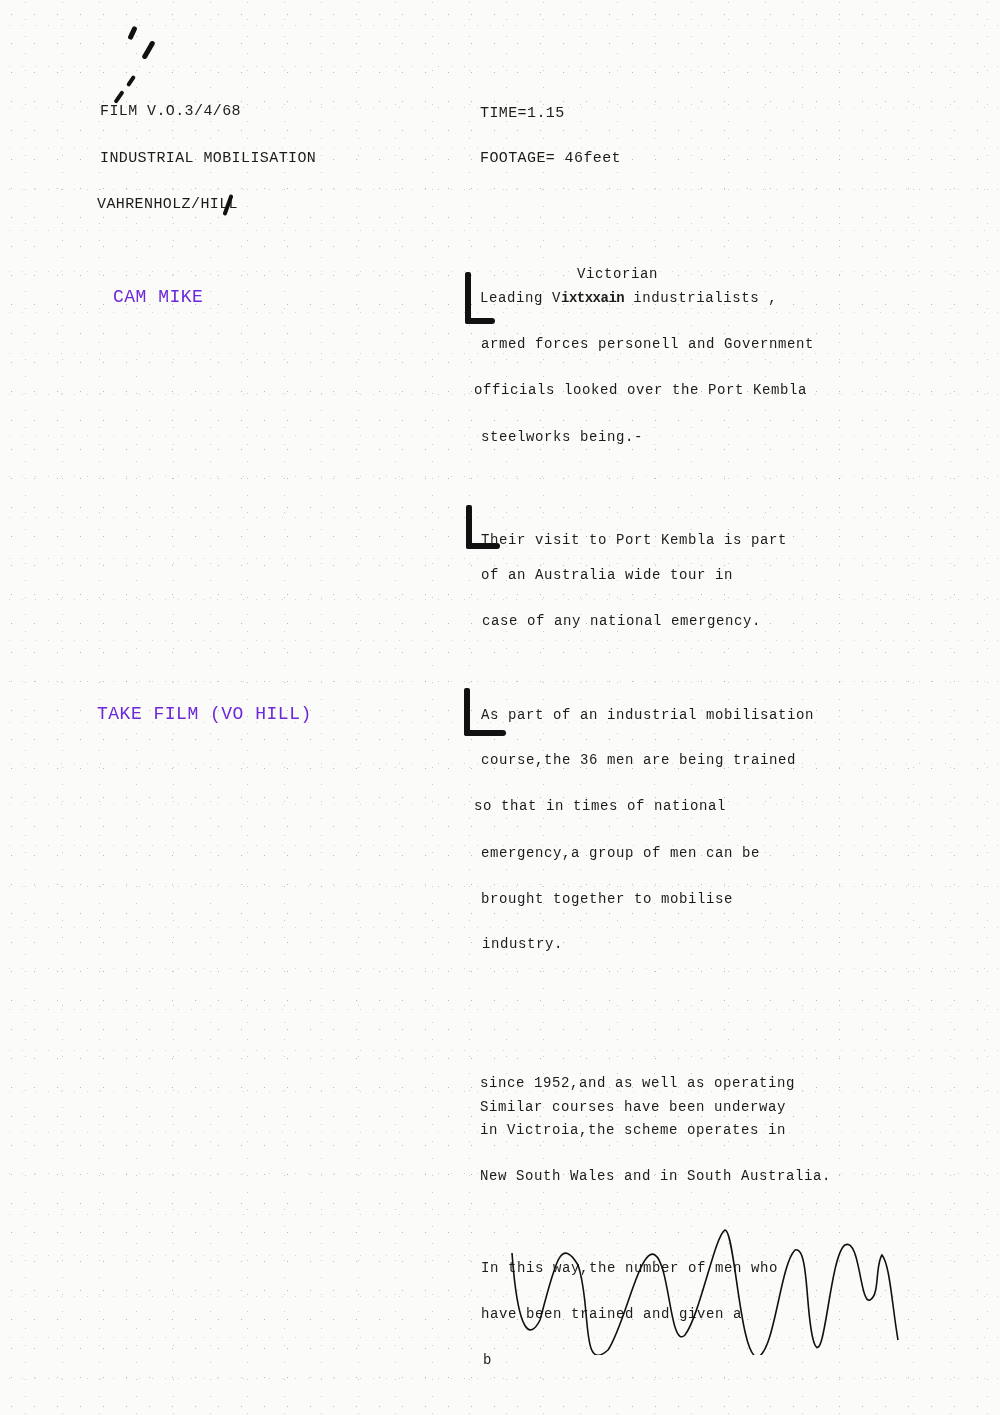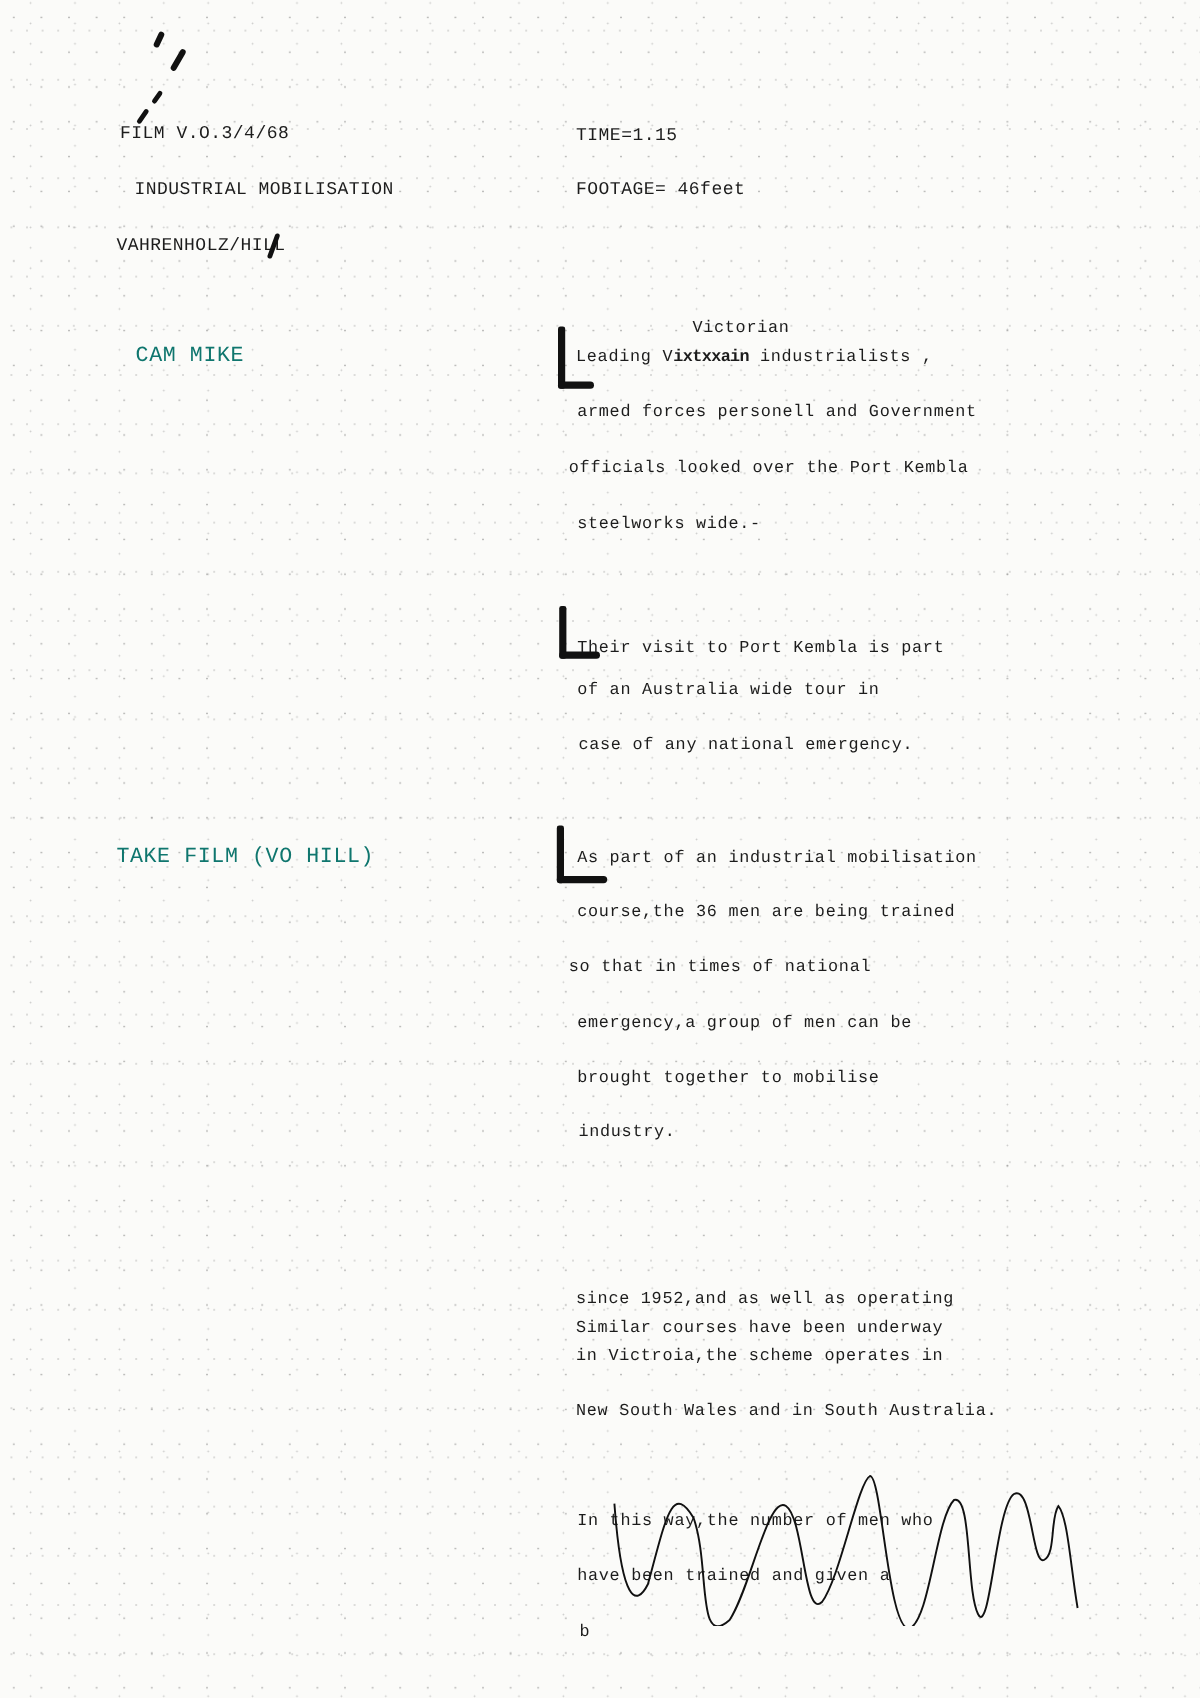--- a/index.html
+++ b/index.html
@@ -14,61 +14,61 @@
       background-image:
         radial-gradient(circle, rgba(60,60,60,0.35) 0.6px, transparent 1px),
         radial-gradient(circle, rgba(60,60,60,0.25) 0.5px, transparent 1px),
         radial-gradient(circle, rgba(60,60,60,0.2) 0.5px, transparent 1px);
       background-size: 23px 29px, 37px 17px, 13px 41px;
       background-position: 0 0, 7px 11px, 3px 5px;
       pointer-events: none;
     }
     .line { position: absolute; font-size: 14px; letter-spacing: 0.6px; white-space: nowrap; line-height: 24px; }
     .hdr { font-size: 15px; letter-spacing: 0.4px; }
-    .dir { font-size: 18px; letter-spacing: 0.5px; color: #0f766e; }
+    .dir { font-size: 18px; letter-spacing: 0.5px; color: #6d28d9; }
     .struck { font-weight: bold; letter-spacing: -0.5px; }
     .marker {
       position: absolute; width: 0; height: 0;
     }
     .marker .v { position: absolute; left: 0; top: 0; width: 6px; background: #111; border-radius: 2px; }
     .marker .h { position: absolute; left: 0; height: 6px; background: #111; border-radius: 3px; }
     .slash { position: absolute; background: #111; border-radius: 3px; transform-origin: center; }
   </style>
 </head>
 <body>
 
 <div class="speckle"></div>
 
 <div class="slash" style="left:130px;top:26px;width:5px;height:14px;transform:rotate(25deg);"></div>
 <div class="slash" style="left:146px;top:40px;width:5px;height:20px;transform:rotate(30deg);"></div>
 <div class="slash" style="left:129px;top:75px;width:4px;height:12px;transform:rotate(35deg);"></div>
 <div class="slash" style="left:117px;top:90px;width:4px;height:14px;transform:rotate(35deg);"></div>
 
 <div class="line hdr" style="left:100px;top:100px;">FILM V.O.3/4/68</div>
-<div class="line hdr" style="left:112px;top:147px;">INDUSTRIAL MOBILISATION</div>
+<div class="line hdr" style="left:100px;top:147px;">INDUSTRIAL MOBILISATION</div>
 <div class="line hdr" style="left:97px;top:193px;">VAHRENHOLZ/HILL</div>
 <div class="slash" style="left:226px;top:194px;width:4px;height:22px;transform:rotate(20deg);"></div>
 
 <div class="line hdr" style="left:480px;top:102px;">TIME=1.15</div>
 <div class="line hdr" style="left:480px;top:147px;">FOOTAGE= 46feet</div>
 
 <div class="line dir" style="left:113px;top:285px;">CAM MIKE</div>
 <div class="line dir" style="left:97px;top:702px;">TAKE FILM (VO HILL)</div>
 
 <div class="marker" style="left:465px;top:272px;">
   <div class="v" style="height:52px;"></div>
   <div class="h" style="top:46px;width:30px;"></div>
 </div>
 <div class="line" style="left:577px;top:262px;">Victorian</div>
 <div class="line" style="left:480px;top:286px;">
   <span>Leading V</span><span class="struck">ixtxxain</span><span> industrialists ,</span>
 </div>
 <div class="line" style="left:481px;top:332px;">armed forces personell and Government</div>
 <div class="line" style="left:474px;top:378px;">officials looked over the Port Kembla</div>
-<div class="line" style="left:481px;top:425px;">steelworks wide.-</div>
+<div class="line" style="left:481px;top:425px;">steelworks being.-</div>
 
 <div class="marker" style="left:466px;top:505px;">
   <div class="v" style="height:44px;"></div>
   <div class="h" style="top:38px;width:34px;"></div>
 </div>
 <div class="line" style="left:481px;top:528px;">Their visit to Port Kembla is part</div>
 <div class="line" style="left:481px;top:563px;">of an Australia wide tour in</div>
 <div class="line" style="left:482px;top:609px;">case of any national emergency.</div>
 
 <div class="marker" style="left:464px;top:688px;">

